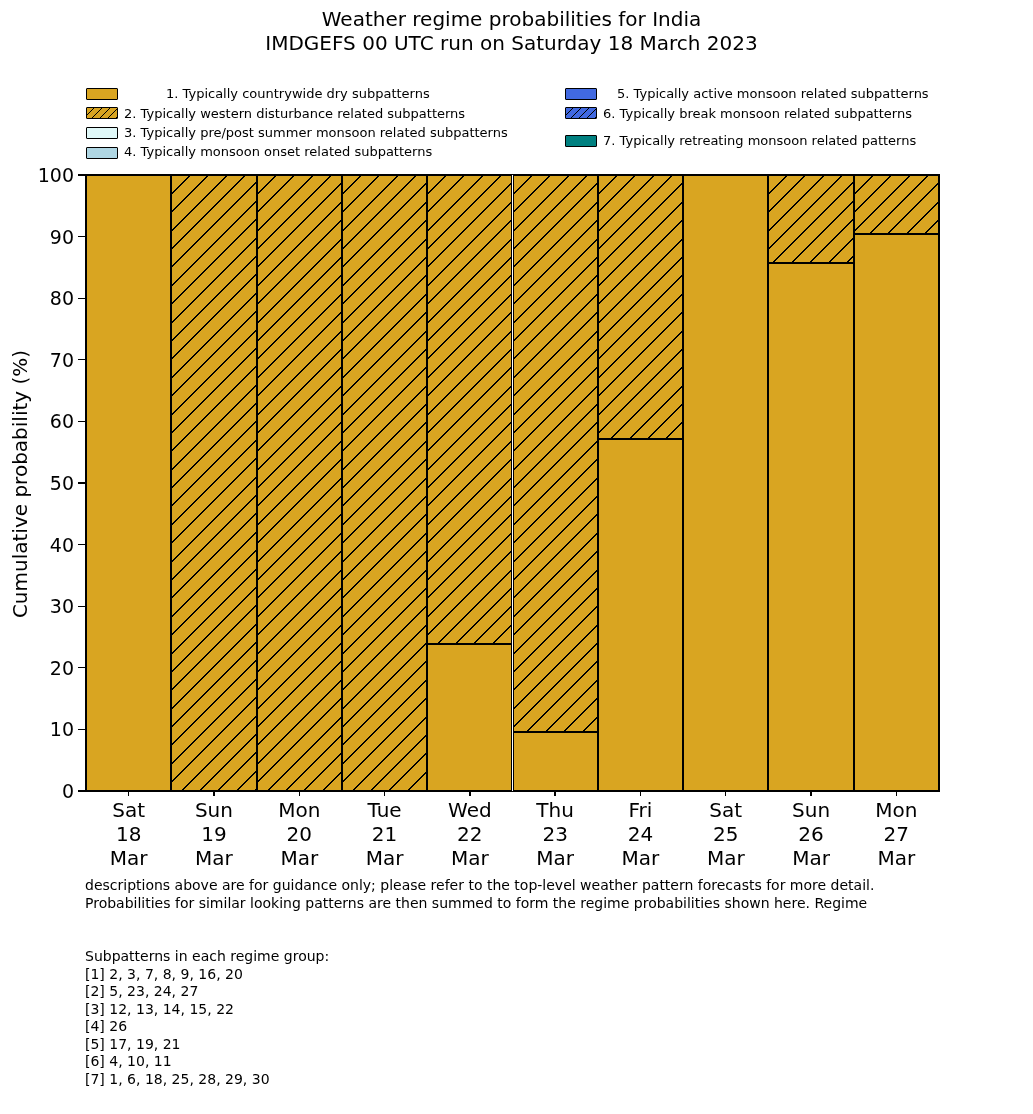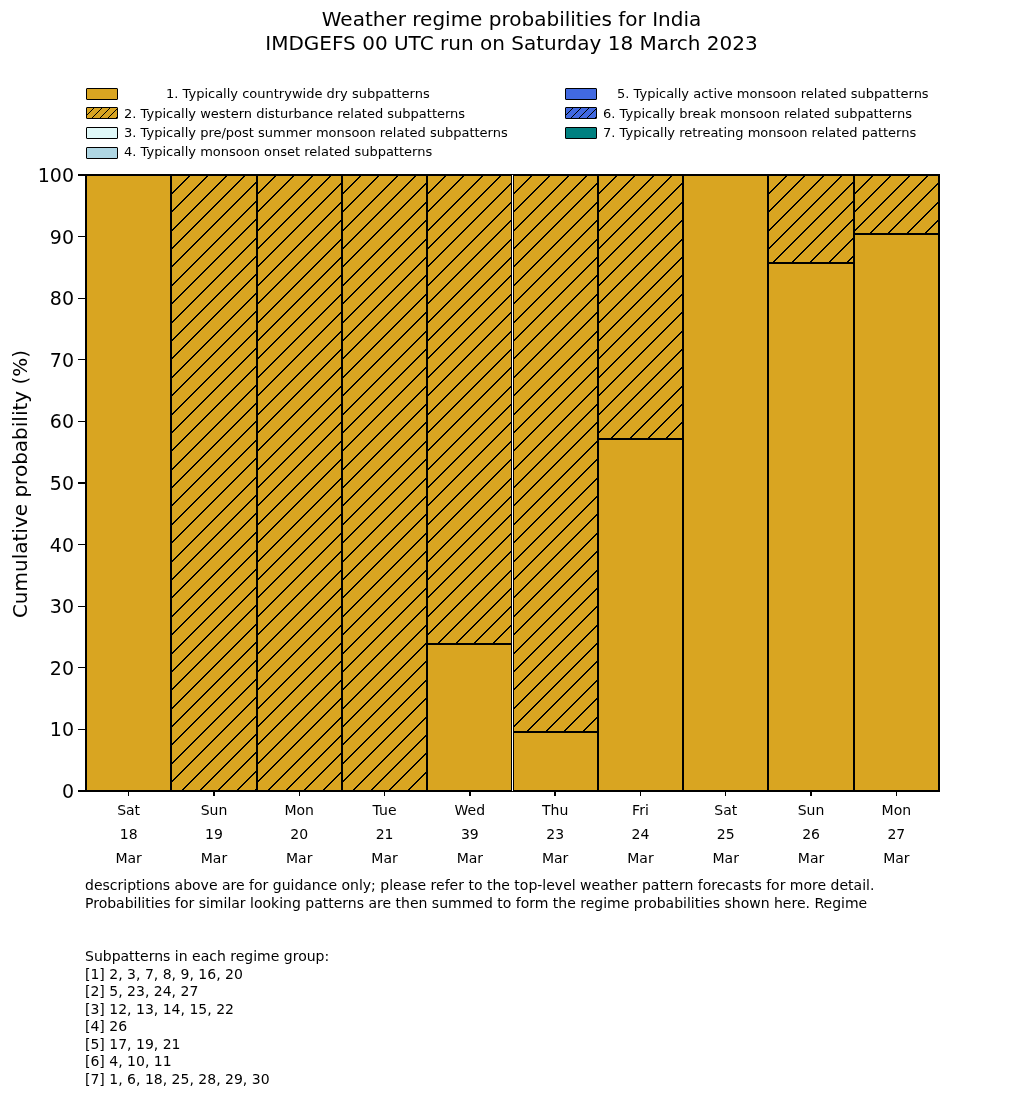--- a/index.html
+++ b/index.html
@@ -46,21 +46,21 @@
   }
   .bar-seg { position: absolute; border: 1.2px solid #000; box-sizing: border-box; }
   .ytick { position: absolute; left: -8.5px; width: 7px; height: 1.4px; background: #000; }
   .ytick-label {
     position: absolute; left: -68px; width: 56px;
     text-align: right; font-size: 19px; line-height: 20px;
   }
   .xtick { position: absolute; width: 1.4px; height: 5px; background: #000; }
   .xlabel {
     position: absolute; text-align: center;
-    font-size: 14px; line-height: 24px;
+    font-size: 20px; line-height: 24px;
   }
   #ylabel {
     position: absolute;
     left: -300px; top: 471px;
     width: 640px; height: 26px;
     text-align: center;
     font-size: 20px; line-height: 26px;
     transform: rotate(-90deg);
   }
   #footnote {
@@ -98,21 +98,21 @@
       <div class="legend-label">4. Typically monsoon onset related subpatterns</div>
     </div>
     <div class="legend-item" style="left: 565px; top: 87px; gap: 20px;">
       <div class="legend-swatch" style="background-color: rgb(65, 105, 225);"></div>
       <div class="legend-label">5. Typically active monsoon related subpatterns</div>
     </div>
     <div class="legend-item" style="left: 565px; top: 106.5px;">
       <div class="legend-swatch" style="background-color: rgb(65, 105, 225); background-image: repeating-linear-gradient(135deg, rgba(0, 0, 0, 0) 0px, rgba(0, 0, 0, 0) 4.5px, rgb(0, 0, 0) 4.5px, rgb(0, 0, 0) 5.6px);"></div>
       <div class="legend-label">6. Typically break monsoon related subpatterns</div>
     </div>
-    <div class="legend-item" style="left: 565px; top: 126px;">
+    <div class="legend-item" style="left: 565px; top: 134px;">
       <div class="legend-swatch" style="background-color: rgb(0, 128, 128);"></div>
       <div class="legend-label">7. Typically retreating monsoon related patterns</div>
     </div>
   </div>
 
 <div id="ylabel">Cumulative probability (%)</div>
 
 <div id="plot">
     <div class="ytick" style="top: 615.3px;"></div>
     <div class="ytick-label" style="top: 606px;">0</div>
@@ -162,21 +162,21 @@
     <div class="xlabel" style="left: 255.9px; width: 85.3px; top: 623px;">
       <div class="">Tue</div>
       <div class="">21</div>
       <div class="">Mar</div>
     </div>
     <div class="bar-seg" style="left: 341.2px; width: 85.3px; bottom: 0px; height: 146.608px; background-color: rgb(217, 165, 33);"></div>
     <div class="bar-seg" style="left: 341.2px; width: 85.3px; bottom: 146.608px; height: 469.392px; background-color: rgb(217, 165, 33); background-image: repeating-linear-gradient(135deg, rgba(0, 0, 0, 0) 0px, rgba(0, 0, 0, 0) 11.6px, rgb(0, 0, 0) 11.6px, rgb(0, 0, 0) 13px);"></div>
     <div class="xtick" style="left: 383.15px; top: 616px;"></div>
     <div class="xlabel" style="left: 341.2px; width: 85.3px; top: 623px;">
       <div class="">Wed</div>
-      <div class="">39</div>
+      <div class="">22</div>
       <div class="">Mar</div>
     </div>
     <div class="bar-seg" style="left: 426.5px; width: 85.3px; bottom: 0px; height: 58.52px; background-color: rgb(217, 165, 33);"></div>
     <div class="bar-seg" style="left: 426.5px; width: 85.3px; bottom: 58.52px; height: 557.48px; background-color: rgb(217, 165, 33); background-image: repeating-linear-gradient(135deg, rgba(0, 0, 0, 0) 0px, rgba(0, 0, 0, 0) 11.6px, rgb(0, 0, 0) 11.6px, rgb(0, 0, 0) 13px);"></div>
     <div class="xtick" style="left: 468.45px; top: 616px;"></div>
     <div class="xlabel" style="left: 426.5px; width: 85.3px; top: 623px;">
       <div class="">Thu</div>
       <div class="">23</div>
       <div class="">Mar</div>
     </div>

